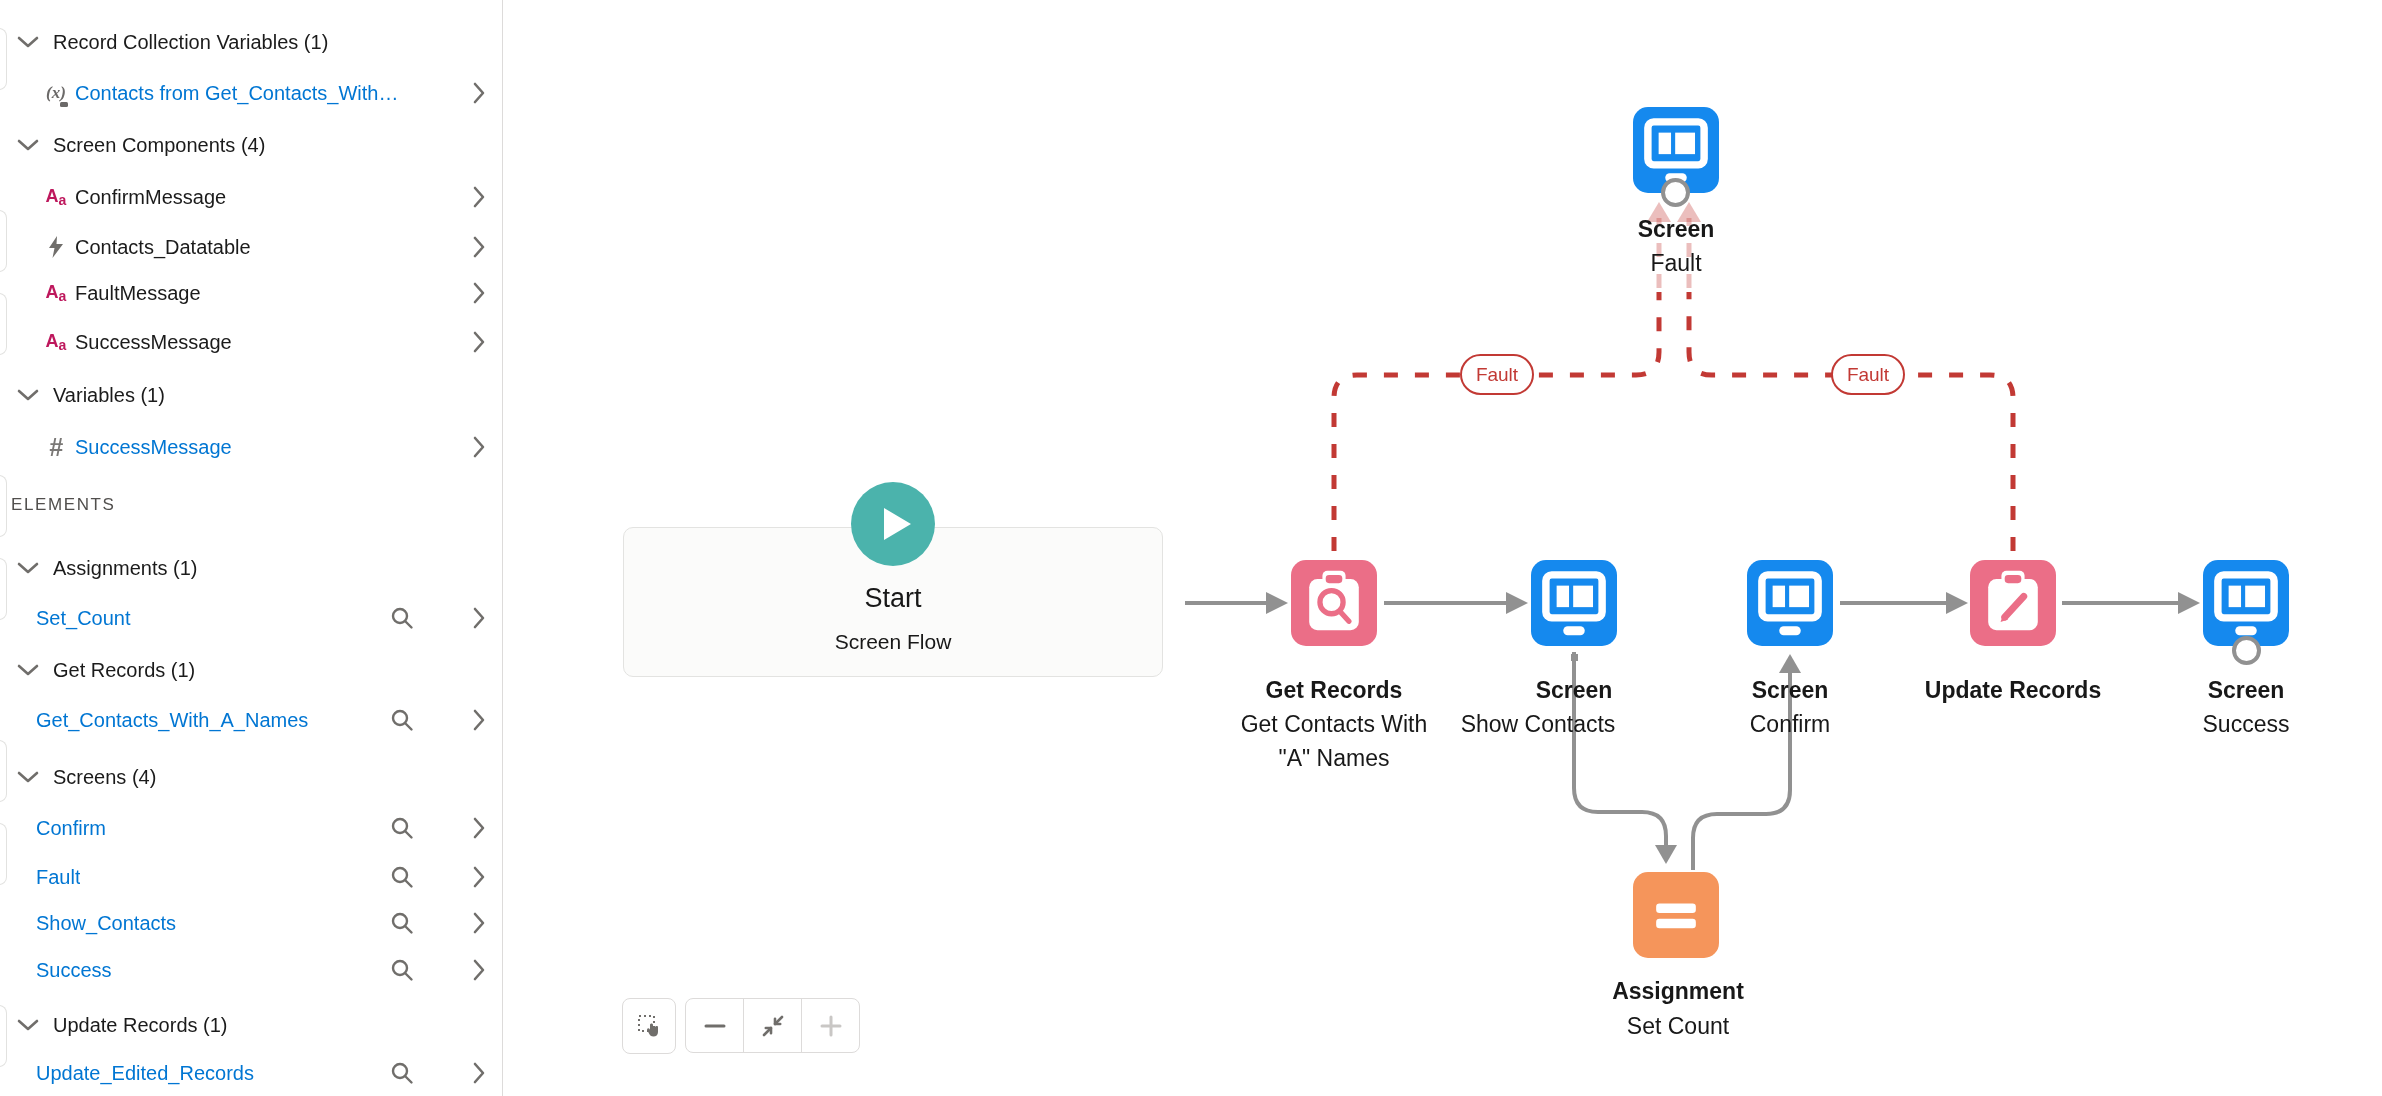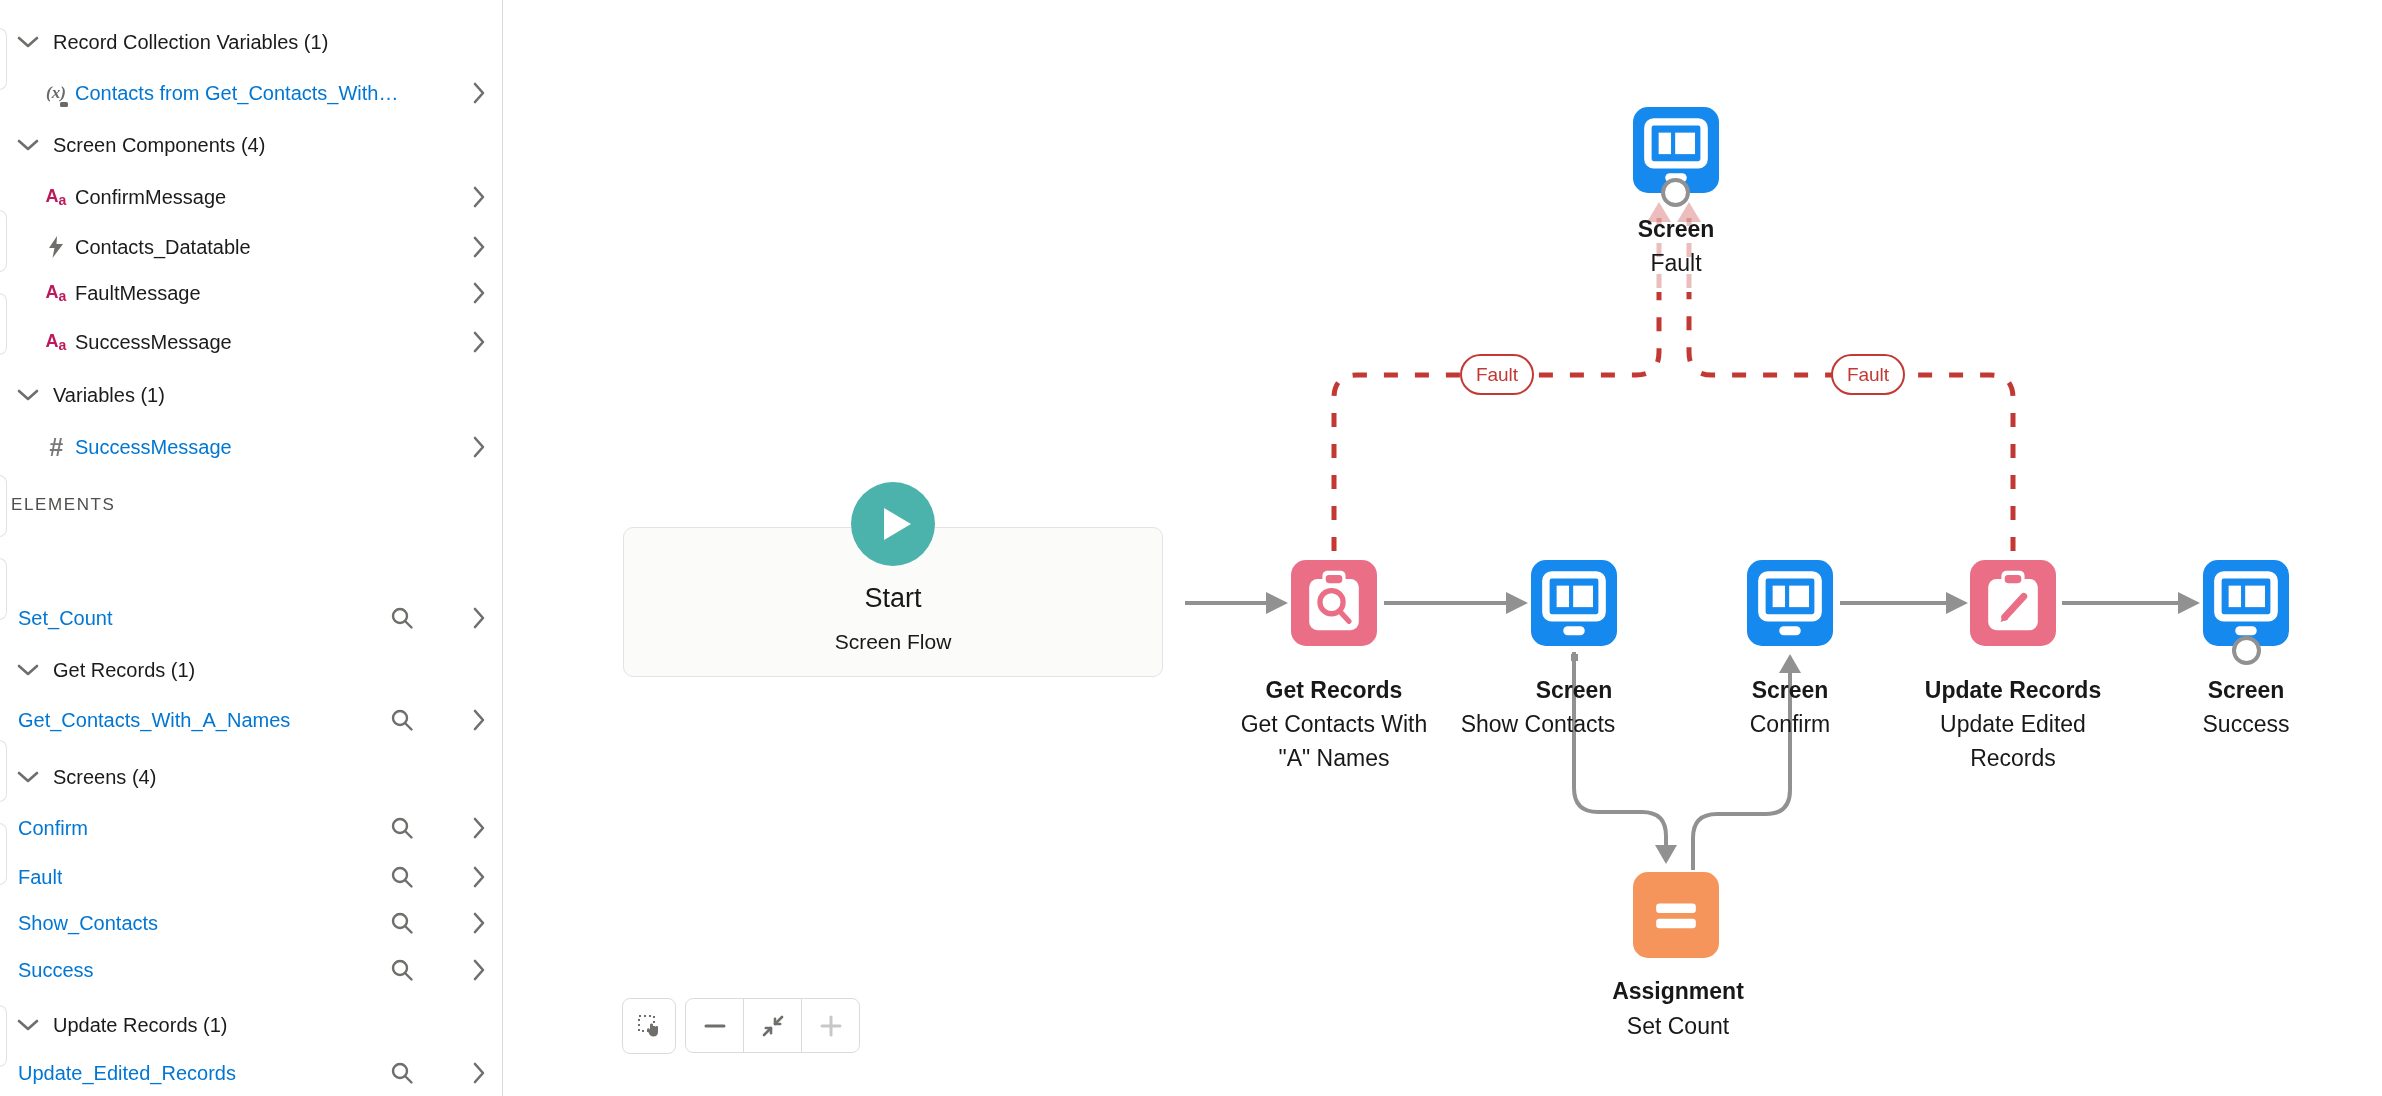--- a/index.html
+++ b/index.html
@@ -4,21 +4,21 @@
 <style>
   html,body{margin:0;padding:0;background:#ffffff;}
   #app{position:relative;width:2382px;height:1096px;overflow:hidden;background:#ffffff;
        font-family:"Liberation Sans",sans-serif;color:#181818;}
   
   #sidebar{position:absolute;left:0;top:0;width:502px;height:1096px;background:#ffffff;
            border-right:1.5px solid #dddbda;z-index:5;}
   .srow{position:absolute;left:0;width:502px;height:48px;display:flex;align-items:center;box-sizing:border-box;}
   .srow.header{padding-left:17px;}
   .srow.item{padding-left:37px;}
-  .srow.element{padding-left:18px;gap:34px;}
+  .srow.element{padding-left:36px;gap:34px;}
   .srow.section-label{padding-left:11px;}
   .hlabel{font-size:20px;color:#1b1b1b;margin-left:14px;white-space:nowrap;}
   .rlabel{font-size:20px;white-space:nowrap;overflow:hidden;text-overflow:ellipsis;max-width:330px;}
   .link{color:#0176d3;}
   .dark{color:#1b1b1b;}
   .elements-label{font-size:17px;color:#514f4d;letter-spacing:1.6px;}
   .spacer{flex:1;}
   .chev-right{width:14px;height:22px;margin-right:16px;flex:none;display:flex;align-items:center;}
   .search-ic{width:24px;height:24px;margin-right:24px;flex:none;display:flex;align-items:center;}
   .chev-down{width:22px;height:12px;flex:none;display:flex;align-items:center;}
@@ -175,20 +175,28 @@
         <svg width="14" height="22" viewBox="0 0 14 22">
             <polyline points="3,2 11,11 3,20" fill="none" stroke="#706e6b" stroke-width="2.6" stroke-linecap="round" stroke-linejoin="round"></polyline>
           </svg>
       </span>
     </div>
 
     <div class="srow section-label" style="top:481px">
       <span class="elements-label">ELEMENTS</span>
     </div>
 
+    <div class="srow header" style="top:544px">
+      <span class="chev-down">
+        <svg width="22" height="12" viewBox="0 0 22 12">
+            <polyline points="2,2 11,10 20,2" fill="none" stroke="#706e6b" stroke-width="2.6" stroke-linecap="round" stroke-linejoin="round"></polyline>
+          </svg>
+      </span>
+      <span class="hlabel">Assignments (1)</span>
+    </div>
 
     <div class="srow element" style="top:594px">
       <span class="rlabel link">Set_Count</span>
       <span class="spacer"></span>
       <span class="search-ic">
         <svg width="24" height="24" viewBox="0 0 24 24">
             <circle cx="10" cy="10" r="7" fill="none" stroke="#706e6b" stroke-width="2.4"></circle>
             <line x1="15" y1="15" x2="21.5" y2="21.5" stroke="#706e6b" stroke-width="2.4" stroke-linecap="round"></line>
           </svg>
       </span>
@@ -414,21 +422,20 @@
     <div class="node-icon pink" style="left:1970px;top:560px">
       <svg width="86" height="86" viewBox="0 0 52 52">
         <rect x="19" y="6.5" width="14" height="10" rx="3" fill="#ffffff"></rect>
         <rect x="11" y="11.5" width="30" height="31" rx="5" fill="#ffffff"></rect>
         <rect x="21" y="9" width="10" height="5" rx="2" fill="#eb6e87"></rect>
         <line x1="21" y1="34.5" x2="32.5" y2="22" stroke="#eb6e87" stroke-width="4.2" stroke-linecap="round"></line>
         <polygon points="18.5,37.5 23,36 19.8,33.2" fill="#eb6e87"></polygon>
       </svg>
     </div>
     <div class="node-title" style="left:1903px;top:673px">Update Records</div>
-    <div class="node-sub" style="left:1928px;top:707px;width:170px">Update Edited Records</div>
 
     <div class="node-icon blue" style="left:2203px;top:560px">
       <svg width="86" height="86" viewBox="0 0 52 52">
         <rect x="9" y="9" width="34" height="26" rx="3.5" fill="none" stroke="#ffffff" stroke-width="4.5"></rect>
         <rect x="15.5" y="15.5" width="7.5" height="13" fill="#ffffff"></rect>
         <rect x="25.5" y="15.5" width="12" height="13" fill="#ffffff"></rect>
         <rect x="19.5" y="40" width="13" height="5.5" rx="2.7" fill="#ffffff"></rect>
       </svg>
     </div>
     <div class="gray-circle" style="left:2232px;top:636px"></div>

